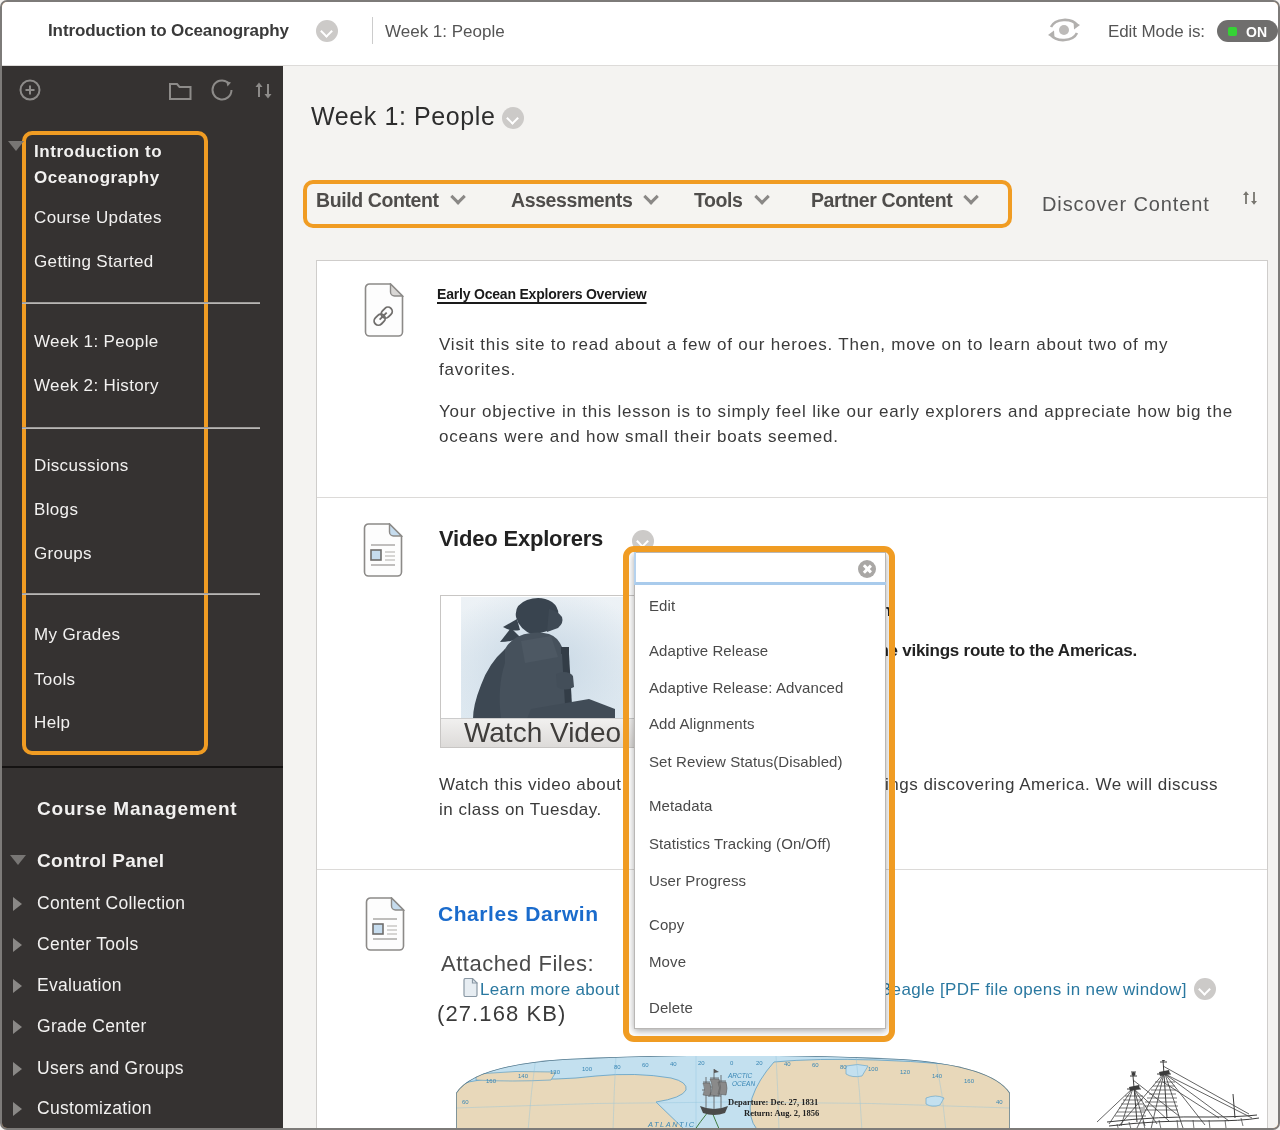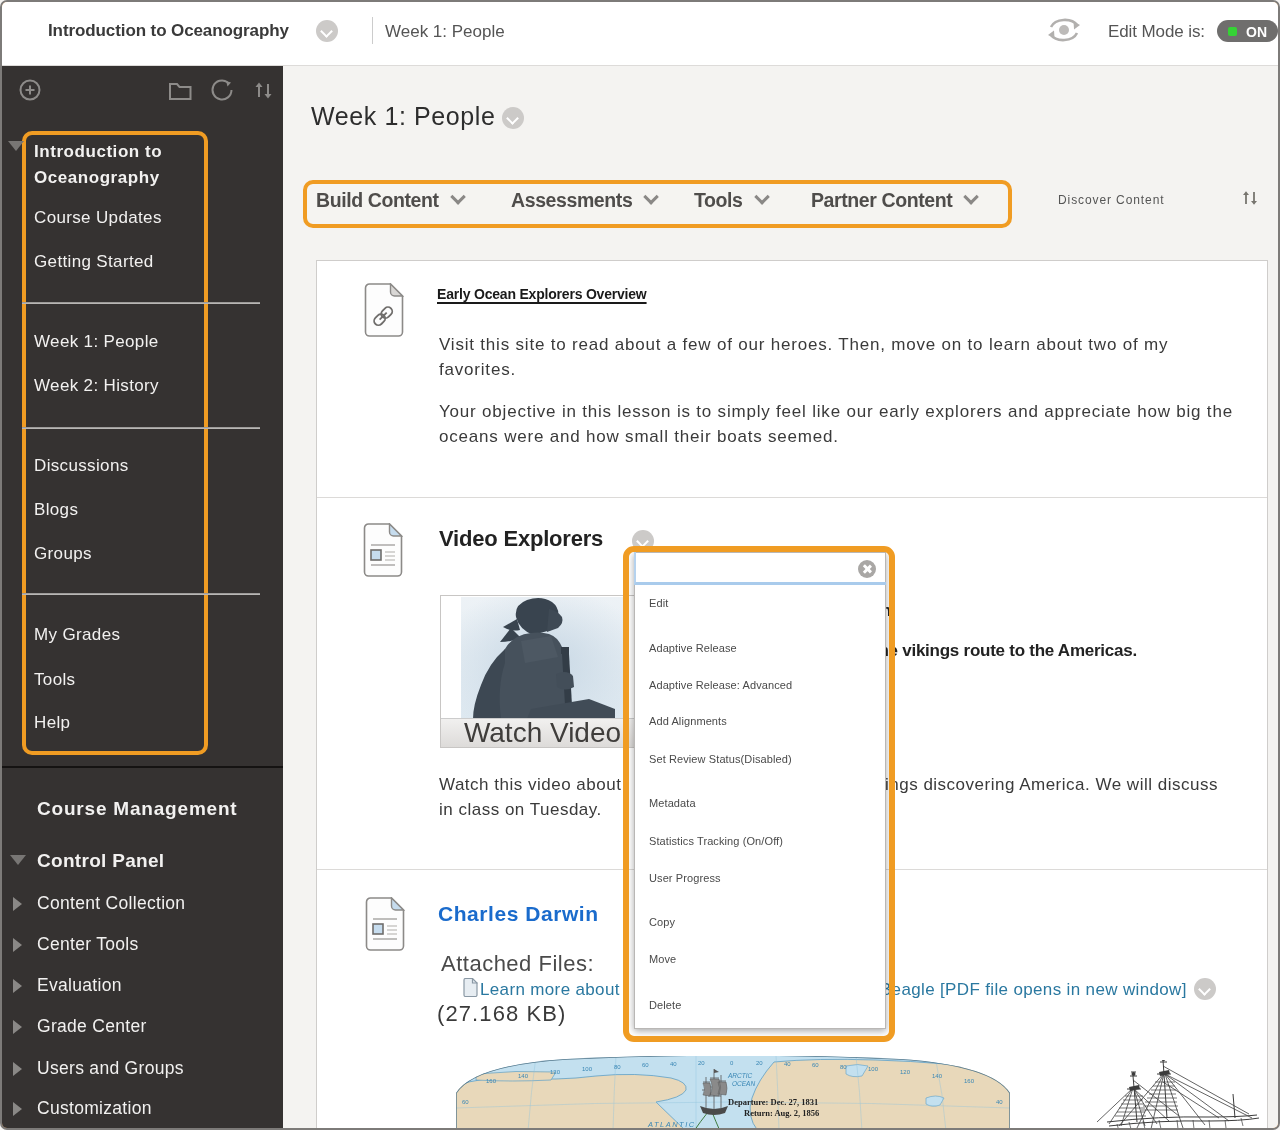--- a/index.html
+++ b/index.html
@@ -30,21 +30,21 @@
 .tri-right { position:absolute; width:0; height:0; border-top:7px solid transparent; border-bottom:7px solid transparent; border-left:9px solid #8a8886; }
 #cm-divider { position:absolute; left:0; top:700px; width:281px; height:2px; background:#151312; }
 .cmitem { position:absolute; left:35px; color:#f2f1f0; font-size:17.5px; letter-spacing:0.3px; white-space:nowrap; }
 
 #main { position:absolute; left:281px; top:64px; width:997px; height:1064px; background:#f4f3f1; }
 #h1 { position:absolute; left:28px; top:38px; font-size:25px; line-height:25px; letter-spacing:0.6px; color:#2d2d2d; }
 #h1-chev { left:219px; top:41px; }
 #actionbar { position:absolute; left:20px; top:114px; width:709px; height:48px; border:4px solid #f09c23; border-radius:10px; background:#f5f4f1; }
 .ab-btn { position:absolute; top:5px; font-size:19.5px; font-weight:bold; letter-spacing:-0.4px; color:#4f4d4b; white-space:nowrap; }
 .ab-caret { display:inline-block; margin-left:10px; margin-bottom:1px; width:11px; height:11px; border-right:3px solid #8a8886; border-bottom:3px solid #8a8886; transform:rotate(45deg) translateY(-5px); }
-#discover { position:absolute; left:775px; top:127px; font-size:12px; letter-spacing:0.9px; color:#555; }
+#discover { position:absolute; left:759px; top:127px; font-size:20px; letter-spacing:0.9px; color:#555; }
 #sorticon { position:absolute; left:956px; top:122px; }
 
 #panel { position:absolute; left:33px; top:194px; width:952px; height:870px; background:#fff; border:1px solid #cfcdcb; }
 .itemsep { position:absolute; left:0; width:100%; height:1px; background:#dcdad8; }
 .icon54 { position:absolute; }
 .p17 { font-size:17px; line-height:25px; color:#3a3a3a; letter-spacing:0.8px; }
 #it1-title { position:absolute; left:120px; top:25px; font-size:14px; letter-spacing:-0.2px; font-weight:bold; color:#1a1a1a; text-decoration:underline; text-decoration-thickness:2px; text-underline-offset:3px; text-decoration-skip-ink:none; }
 #it1-p1 { position:absolute; left:122px; top:71px; width:780px; }
 #it1-p2 { position:absolute; left:122px; top:138px; width:820px; }
 #it2-title { position:absolute; left:122px; top:265px; font-size:22px; letter-spacing:-0.2px; font-weight:bold; color:#222; }
@@ -61,21 +61,21 @@
 #it3-kb { position:absolute; left:120px; top:740px; font-size:22px; letter-spacing:1.1px; color:#3a3a3a; }
 #it3-chev { left:877px; top:717px; }
 
 #menu-ring { position:absolute; left:621px; top:544px; width:272px; height:496px; border:6px solid #f09c23; border-radius:11px; z-index:20; }
 #menu { position:absolute; left:632px; top:550px; width:252px; height:477px; background:#fff; border:1px solid #b9b7b5; box-shadow:0 2px 7px rgba(0,0,0,0.35); z-index:19; }
 #menu-head { position:absolute; left:0; top:0; width:100%; height:33px; border-bottom:3px solid #a9cbec; border-left:2px solid #b5d2ee; }
 #menu-x { position:absolute; left:224px; top:8px; width:18px; height:18px; border-radius:50%; background:#a9a7a5; }
 #menu-x:before, #menu-x:after { content:""; position:absolute; left:7.7px; top:4px; width:2.5px; height:10px; background:#fff; }
 #menu-x:before { transform:rotate(45deg); }
 #menu-x:after { transform:rotate(-45deg); }
-.mi { position:absolute; left:15px; font-size:11px; letter-spacing:0.1px; color:#4a4a4a; white-space:nowrap; }
+.mi { position:absolute; left:15px; font-size:15px; letter-spacing:0.1px; color:#4a4a4a; white-space:nowrap; }
 </style>
 </head>
 <body>
 <div id="frame">
 
   <div id="topbar">
     <div id="tb-title">Introduction to Oceanography</div>
     <div class="chev-circle" id="tb-chev"></div>
     <div id="tb-div"></div>
     <div id="tb-crumb">Week 1: People</div>

